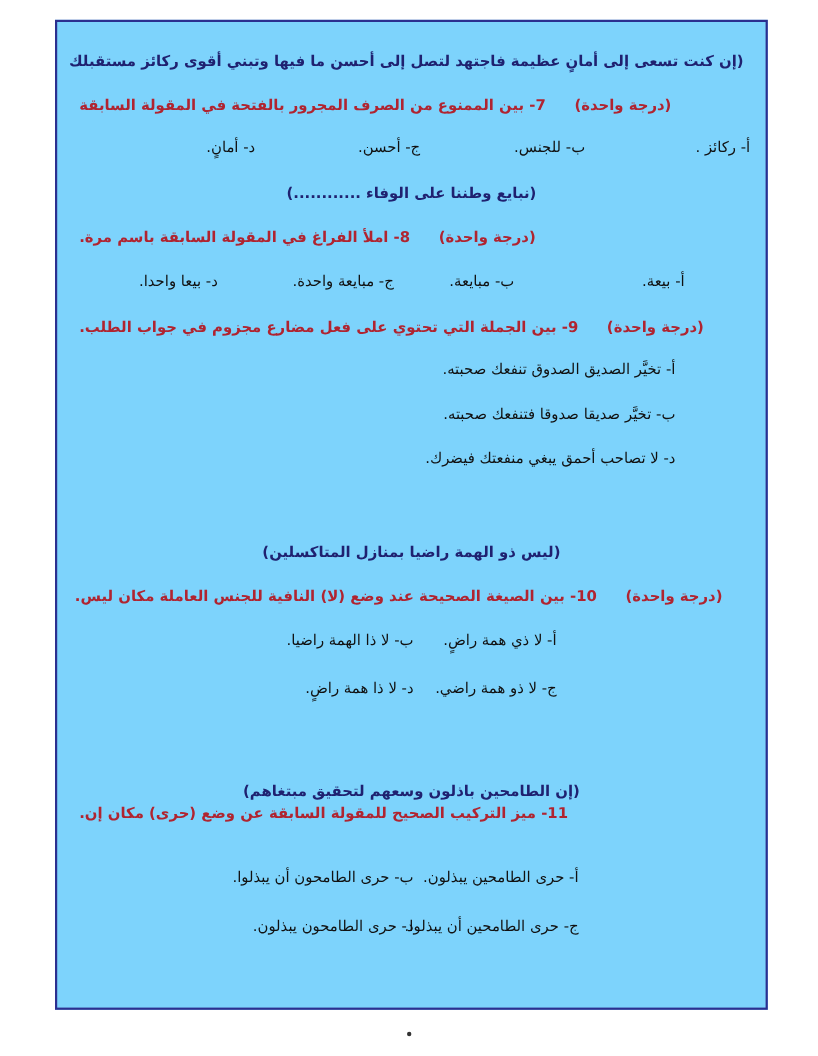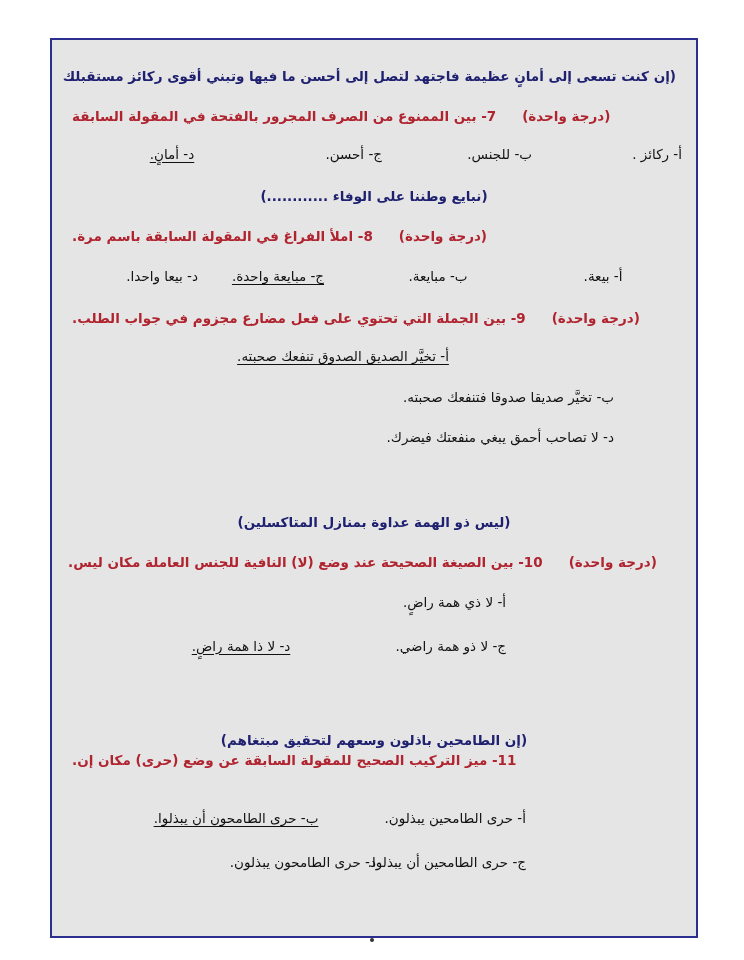--- a/index.html
+++ b/index.html
@@ -14,24 +14,23 @@
     overflow: hidden;
   }
 
   .page {
     position: absolute;
     left: 50px;
     top: 18px;
     width: 648px;
     height: 900px;
     border: 2px solid #2b2f8f;
-    background: #e5e5e5;
+    background: #7dd3fc;
     box-sizing: border-box;
     overflow: hidden;
-    margin-top: 20px;
   }
 
   .sheet {
     position: absolute;
     left: 0;
     top: 0;
     width: 100%;
     height: 100%;
     padding: 14px 18px 0 18px;
     box-sizing: border-box;
@@ -75,21 +74,21 @@
   .opt-row {
     display: flex;
     direction: rtl;
     align-items: baseline;
     white-space: nowrap;
   }
   .opt-row .opt {
     display: inline-block;
   }
 
-  .u { text-decoration: underline; text-underline-offset: 3px; text-align: center; }
+  .u { text-underline-offset: 3px; }
 
   
   .ln1  { position:absolute; top: 26px;  right: 20px; left: 20px; }
   .q7   { position:absolute; top: 66px;  right: 20px; left: 20px; }
   .q7o  { position:absolute; top: 104px; right: 14px; left: 14px; }
 
   .ln2  { position:absolute; top: 146px; right: 20px; left: 20px; }
   .q8   { position:absolute; top: 186px; right: 20px; left: 20px; }
   .q8o  { position:absolute; top: 226px; right: 8px;  left: 8px; }
 
@@ -196,32 +195,33 @@
         <span class="q-text">9- بين الجملة التي تحتوي على فعل مضارع مجزوم في جواب الطلب.</span>
       </div>
     </div>
     <div class="q9o options stack">
       <div class="line u">أ- تخيَّر الصديق الصدوق تنفعك صحبته.</div>
       <div class="line">ب- تخيَّر صديقا صدوقا فتنفعك صحبته.</div>
       <div class="line">د- لا تصاحب أحمق يبغي منفعتك فيضرك.</div>
     </div>
 
     <div class="ln3">
-      <div class="quote quote-center">(ليس ذو الهمة عداوة بمنازل المتاكسلين)</div>
+      <div class="quote quote-center">(ليس ذو الهمة راضيا بمنازل المتاكسلين)</div>
     </div>
 
     <div class="q10">
       <div class="question">
         <span class="q-mark">(درجة واحدة)</span>
         <span class="q-text">10- بين الصيغة الصحيحة عند وضع (لا) النافية للجنس العاملة مكان ليس.</span>
       </div>
     </div>
     <div class="q10o options pairs">
       <div class="prow">
         <span class="colA">أ- لا ذي همة راضٍ.</span>
+        <span class="colB">ب- لا ذا الهمة راضيا.</span>
       </div>
       <div class="prow">
         <span class="colA">ج- لا ذو همة راضي.</span>
         <span class="colB u">د- لا ذا همة راضٍ.</span>
       </div>
     </div>
 
     <div class="ln4">
       <div class="quote quote-center">(إن الطامحين باذلون وسعهم لتحقيق مبتغاهم)</div>
     </div>

